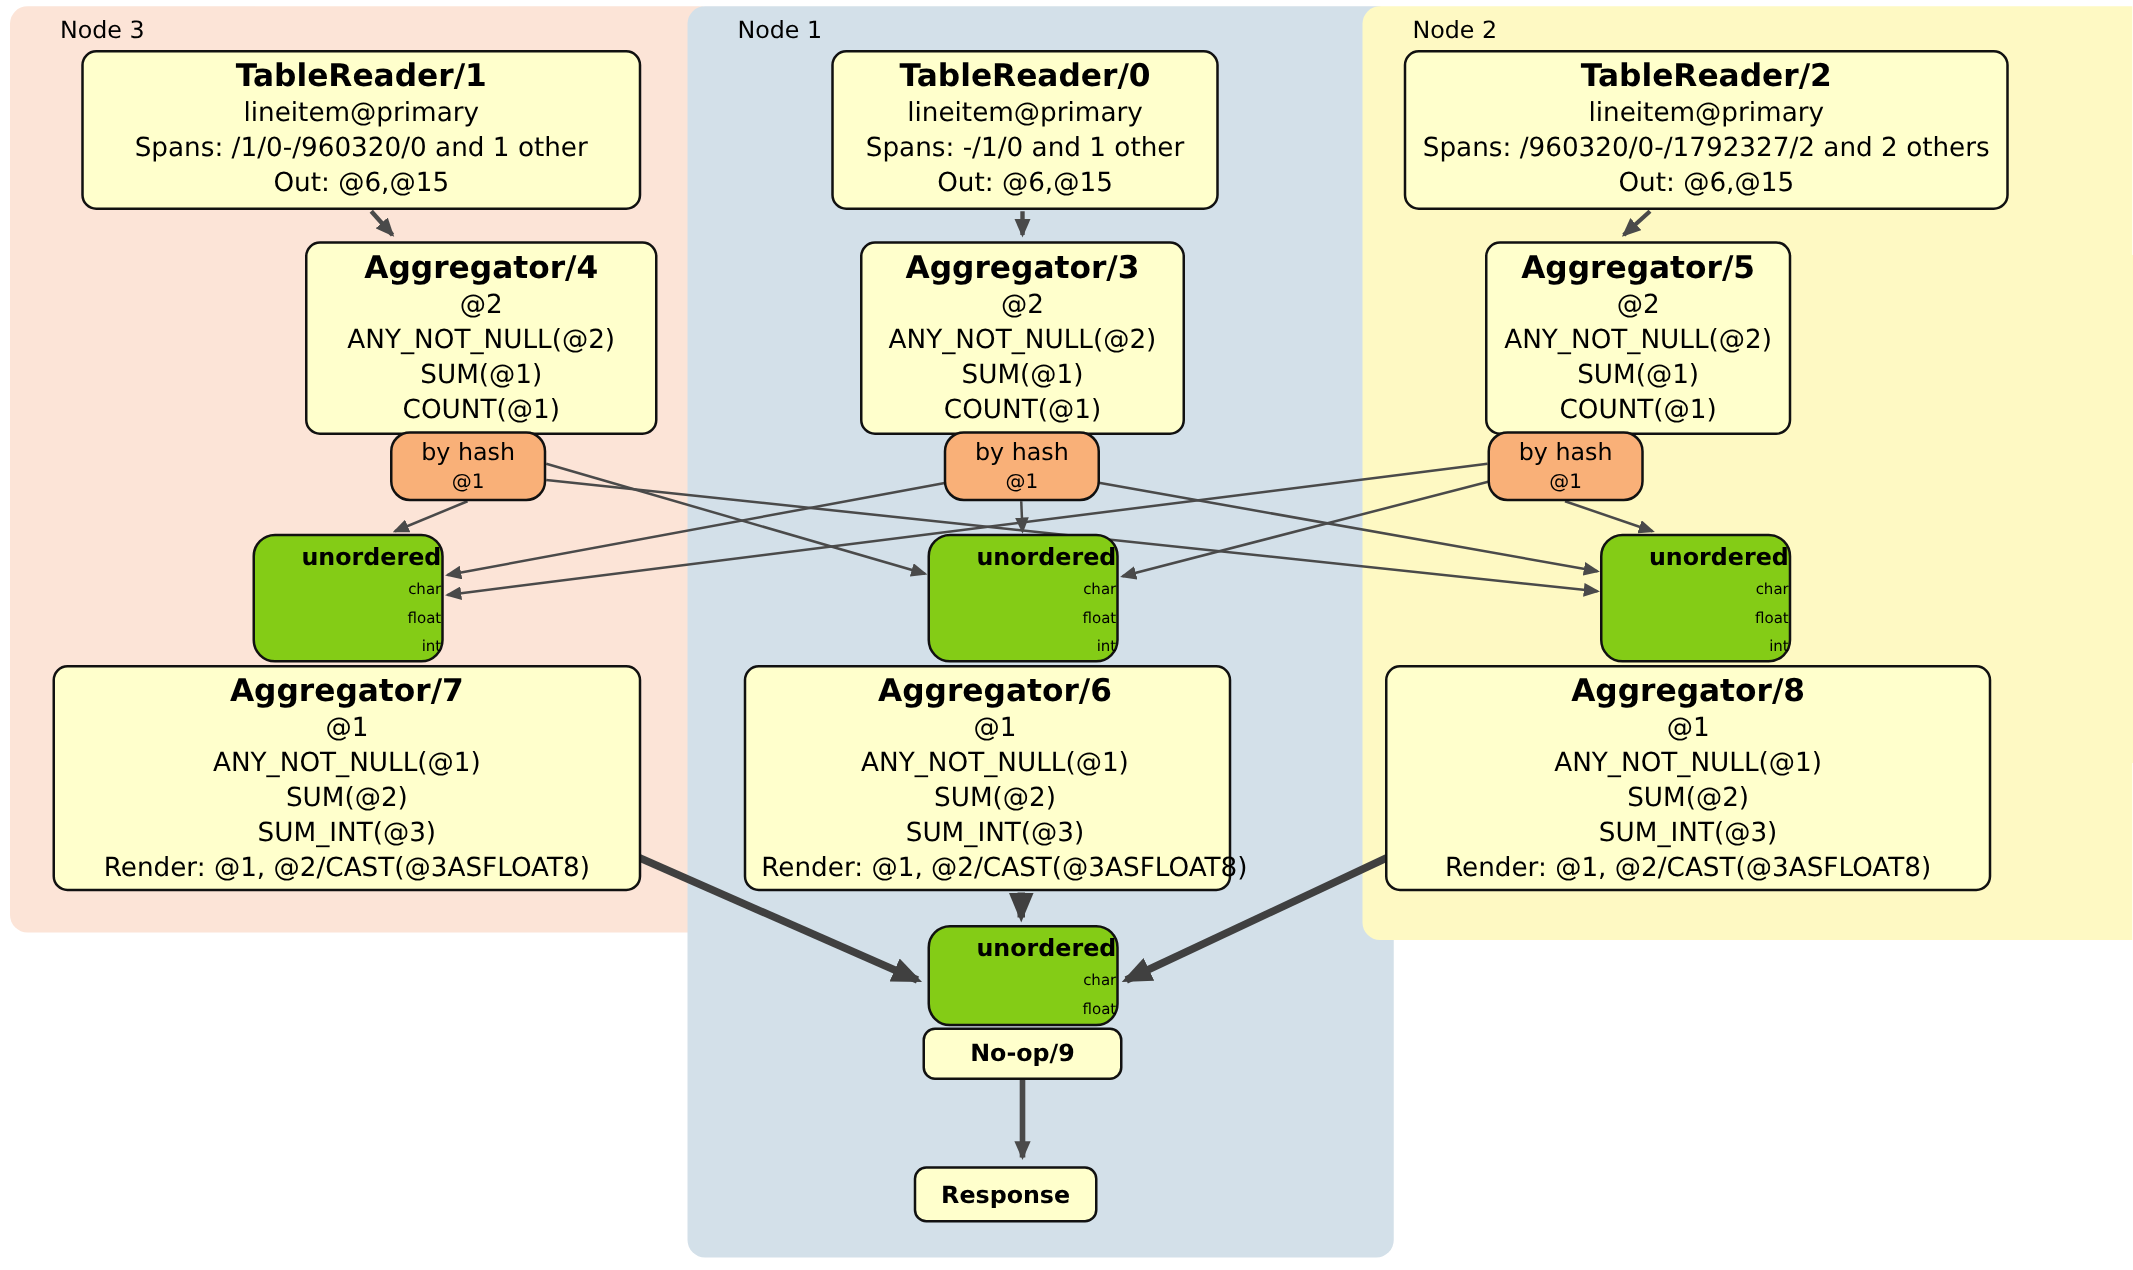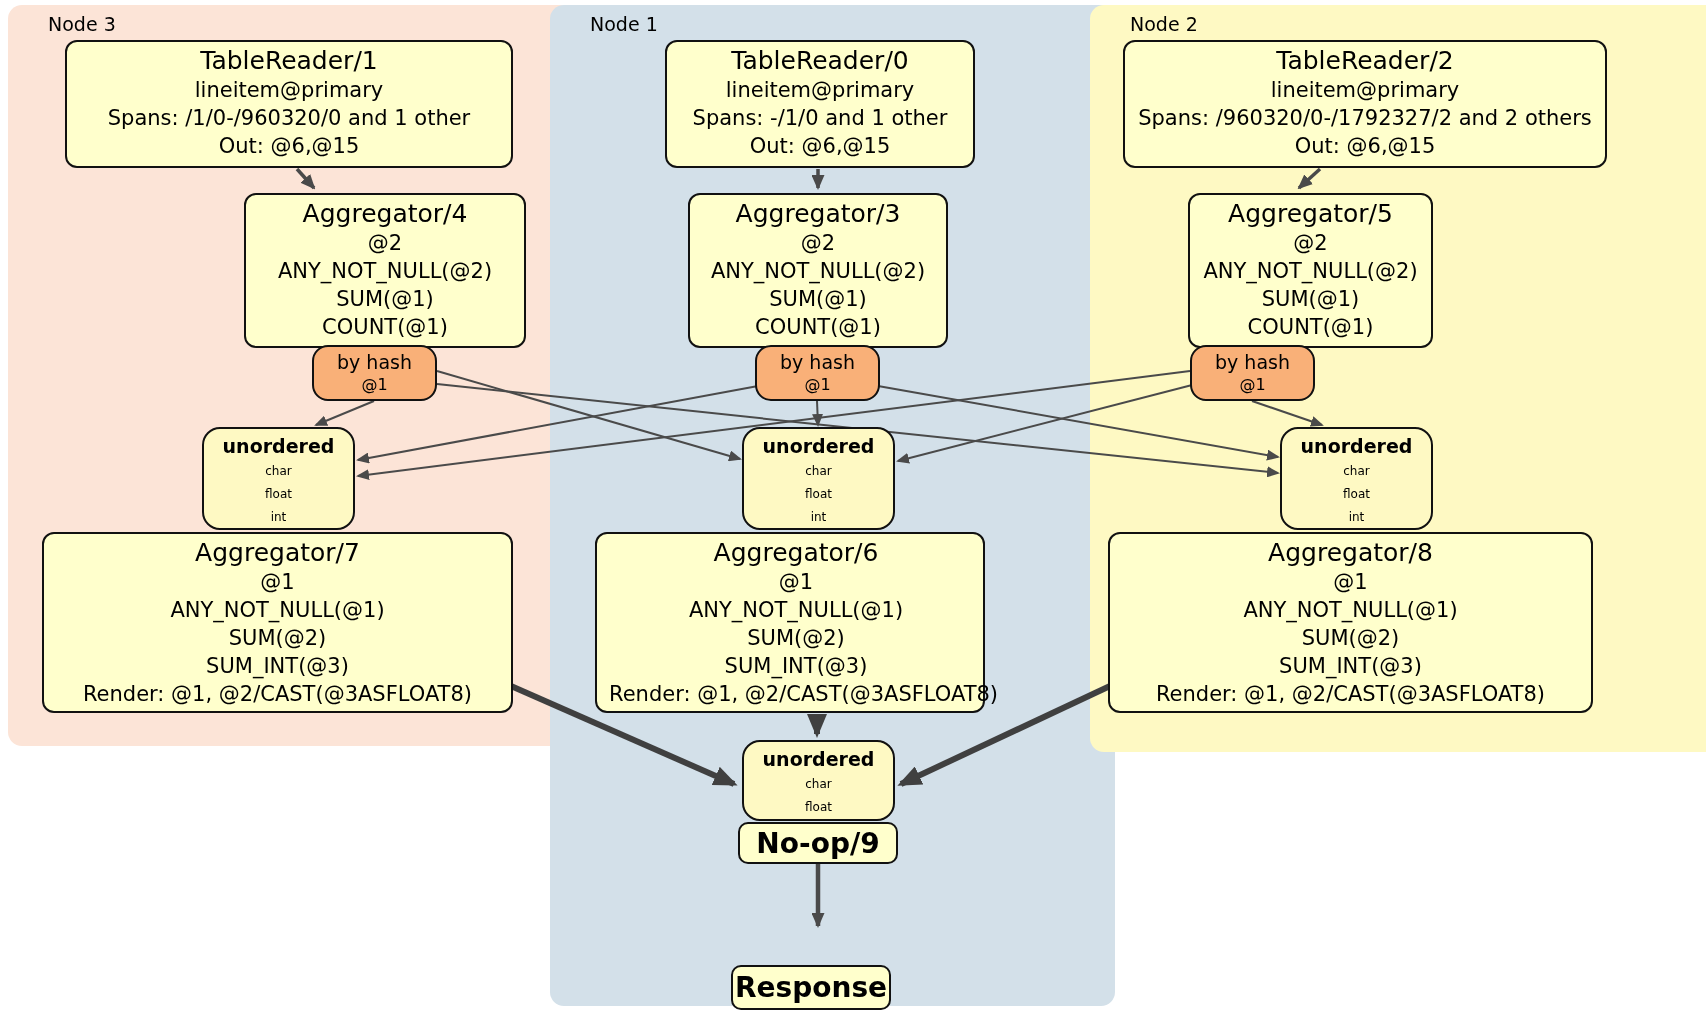--- a/index.html
+++ b/index.html
@@ -3,30 +3,30 @@
 <meta charset="utf-8">
 <style>
   html,body{margin:0;padding:0;background:#ffffff;}
   .canvas{position:relative;width:1706px;height:1016px;background:#ffffff;
           font-family:"DejaVu Sans","Liberation Sans",sans-serif;color:#000;overflow:hidden;}
   .panel{position:absolute;border-radius:14px;z-index:1;padding-left:28px;}
   .panel-label{font-size:19px;padding:8px 0 0 12px;color:#000;}
   .edges{position:absolute;left:0;top:0;z-index:2;}
   .box{position:absolute;z-index:3;text-align:center;box-sizing:border-box;
        background:#ffffcc;border:2px solid #111;border-radius:12px;}
-  .proc-title{font-weight:normal;font-size:25px;line-height:31px;padding-top:3px;}
+  .proc-title{font-weight:bold;font-size:25px;line-height:31px;padding-top:3px;}
   .proc-line{font-size:21px;line-height:28px;white-space:nowrap;}
   .router{background:#f9b078;border-radius:16px;z-index:4;}
   .router-label{font-weight:normal;font-size:19px;line-height:25px;padding-top:3px;}
   .router-detail{font-size:16px;line-height:19px;}
-  .sync{background:#fef9c3;border-radius:18px;z-index:4;}
+  .sync{background:#84cc16;border-radius:18px;z-index:4;text-align:right;}
   .sync-label{font-weight:bold;font-size:19px;line-height:27px;padding-top:4px;}
   .sync-type{font-size:12px;line-height:23px;}
   .label-box{display:flex;align-items:center;justify-content:center;
-             font-weight:bold;font-size:28px;border-radius:10px;}
+             font-weight:bold;font-size:19px;border-radius:10px;}
 </style>
 </head>
 <body>
 
 <div class="canvas">
 
   <div class="panel" style="left:8px;top:5px;width:537px;height:741px;background:#fce4d7;">
     <div class="panel-label">Node 3</div>
   </div>
   <div class="panel" style="left:550px;top:5px;width:537px;height:1001px;background:#d3e0e9;">
@@ -186,17 +186,17 @@
   <div class="box sync" style="left:742px;top:740px;width:153px;height:81px;">
     <div class="sync-label">unordered</div>
     <div class="sync-type">char</div>
     <div class="sync-type">float</div>
   </div>
 
   <div class="box label-box" style="left:738px;top:822px;width:160px;height:42px;">
     <span>No-op/9</span>
   </div>
 
-  <div class="box label-box" style="left:731px;top:965px;width:160px;height:45px;">
+  <div class="box label-box" style="left:731px;top:933px;width:147px;height:45px;">
     <span>Response</span>
   </div>
 
 </div>
 
 </body></html>

